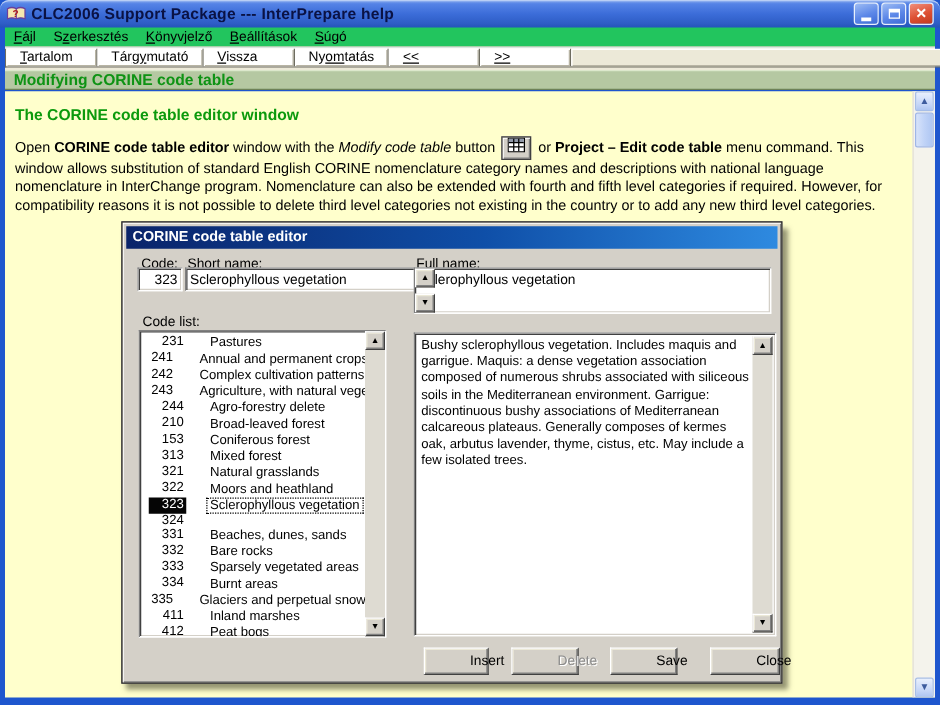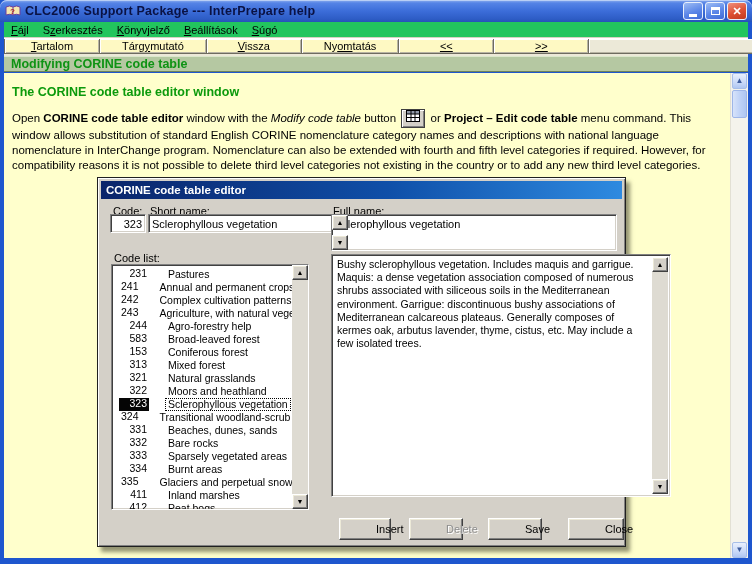--- a/index.html
+++ b/index.html
@@ -27,22 +27,22 @@
   
   .menubar{position:absolute;left:4px;right:4px;top:22px;height:15px;background:#22c55e;
     font-size:11px;display:flex;align-items:center;border-bottom:1px solid #D6D2C2;}
   .menu-item{padding:0 7px;white-space:nowrap;cursor:default;}
   .menu-item u{text-underline-offset:1px;}
 
   
   .toolbar{position:absolute;left:4px;right:4px;top:38px;height:17px;background:#ECE9D8;
     border-top:1px solid #FFFFFF;border-bottom:1px solid #9C9A8C;display:flex;}
   .tb-row{display:flex;height:15px;margin-top:0;border:1px solid #6E6C60;border-top:none;box-sizing:border-box;}
-  .tb-btn{min-width:50px;padding:0 22px;font-size:11px;display:flex;align-items:center;justify-content:center;
-    background:#fef9c3;border-right:1px solid #6E6C60;
+  .tb-btn{min-width:50px;padding:0 11px;font-size:11px;display:flex;align-items:center;justify-content:flex-start;
+    background:#ffffff;border-right:1px solid #6E6C60;
     box-shadow:inset 1px 1px 0 #FFFFFF,inset -1px -1px 0 #B8B4A4;cursor:default;white-space:nowrap;}
   .tb-fill{width:330px;background:#ECE9D8;box-shadow:inset 1px 1px 0 #FFFFFF,inset -1px -1px 0 #B8B4A4;}
 
   
   .topicbar{position:absolute;left:4px;right:4px;top:56px;height:16px;background:#B5C8A2;
     border-top:1px solid #DCE8CC;border-bottom:1px solid #6E8258;
     color:#0E9314;font-weight:bold;font-size:12.5px;line-height:15px;padding-left:7px;box-sizing:border-box;}
 
   
   .content{position:absolute;left:4px;right:4px;top:73px;bottom:6px;background:#FFFFCC;overflow:hidden;}
@@ -88,21 +88,21 @@
   .list-inner{flex:1;overflow:hidden;padding-top:3px;}
   .lrow{display:flex;font-size:10.5px;line-height:11px;white-space:nowrap;}
   .lcode{width:26px;text-align:right;margin-left:7px;padding:0 2px;}
   .lcode.sel{background:#050505;color:#fff;}
   .lname{margin-left:16px;padding:0 2px;border:1px dotted transparent;}
   .lname.focus{border-color:#000;}
   .classic-sb{width:16px;position:relative;background:#DEDBD2;flex:none;}
   .classic-sb .csb-up{position:absolute;top:0;left:0;}
   .classic-sb .csb-down{position:absolute;bottom:0;left:0;}
 
-  .descbox{position:absolute;left:233px;top:76px;width:340px;height:243px;}
+  .descbox{position:absolute;left:233px;top:88px;width:290px;height:243px;}
   .descbox .txt{position:absolute;left:5px;top:3px;right:20px;font-size:10.5px;line-height:13.2px;}
   .descbox .classic-sb{position:absolute;right:2px;top:2px;bottom:2px;}
 
   .dlg-btn{position:absolute;top:340px;height:22px;background:#D4D0C8;
     border:1px solid;border-color:#FFFFFF #404040 #404040 #FFFFFF;
     box-shadow:inset -1px -1px 0 #808080,inset 1px 1px 0 #ECE9D8;
     font-family:"Liberation Sans",sans-serif;font-size:11px;color:#000;text-align:center;line-height:20px;box-sizing:border-box;padding-left:36px;}
   .dlg-btn.disabled{color:#8C8C8C;text-shadow:1px 1px 0 #FFFFFF;}
   #btn-insert{left:241px;width:52px;}
   #btn-delete{left:311px;width:54px;}
@@ -212,24 +212,24 @@
             <div class="lrow">
               <span class="lcode">242</span>
               <span class="lname">Complex cultivation patterns</span>
             </div>
             <div class="lrow">
               <span class="lcode">243</span>
               <span class="lname">Agriculture, with natural vegetation</span>
             </div>
             <div class="lrow">
               <span class="lcode">244</span>
-              <span class="lname">Agro-forestry help</span>
-            </div>
-            <div class="lrow">
-              <span class="lcode">583</span>
+              <span class="lname">Agro-forestry delete</span>
+            </div>
+            <div class="lrow">
+              <span class="lcode">210</span>
               <span class="lname">Broad-leaved forest</span>
             </div>
             <div class="lrow">
               <span class="lcode">153</span>
               <span class="lname">Coniferous forest</span>
             </div>
             <div class="lrow">
               <span class="lcode">313</span>
               <span class="lname">Mixed forest</span>
             </div>
@@ -240,21 +240,20 @@
             <div class="lrow">
               <span class="lcode">322</span>
               <span class="lname">Moors and heathland</span>
             </div>
             <div class="lrow">
               <span class="lcode sel">323</span>
               <span class="lname focus">Sclerophyllous vegetation</span>
             </div>
             <div class="lrow">
               <span class="lcode">324</span>
-              <span class="lname">Transitional woodland-scrub</span>
             </div>
             <div class="lrow">
               <span class="lcode">331</span>
               <span class="lname">Beaches, dunes, sands</span>
             </div>
             <div class="lrow">
               <span class="lcode">332</span>
               <span class="lname">Bare rocks</span>
             </div>
             <div class="lrow">

